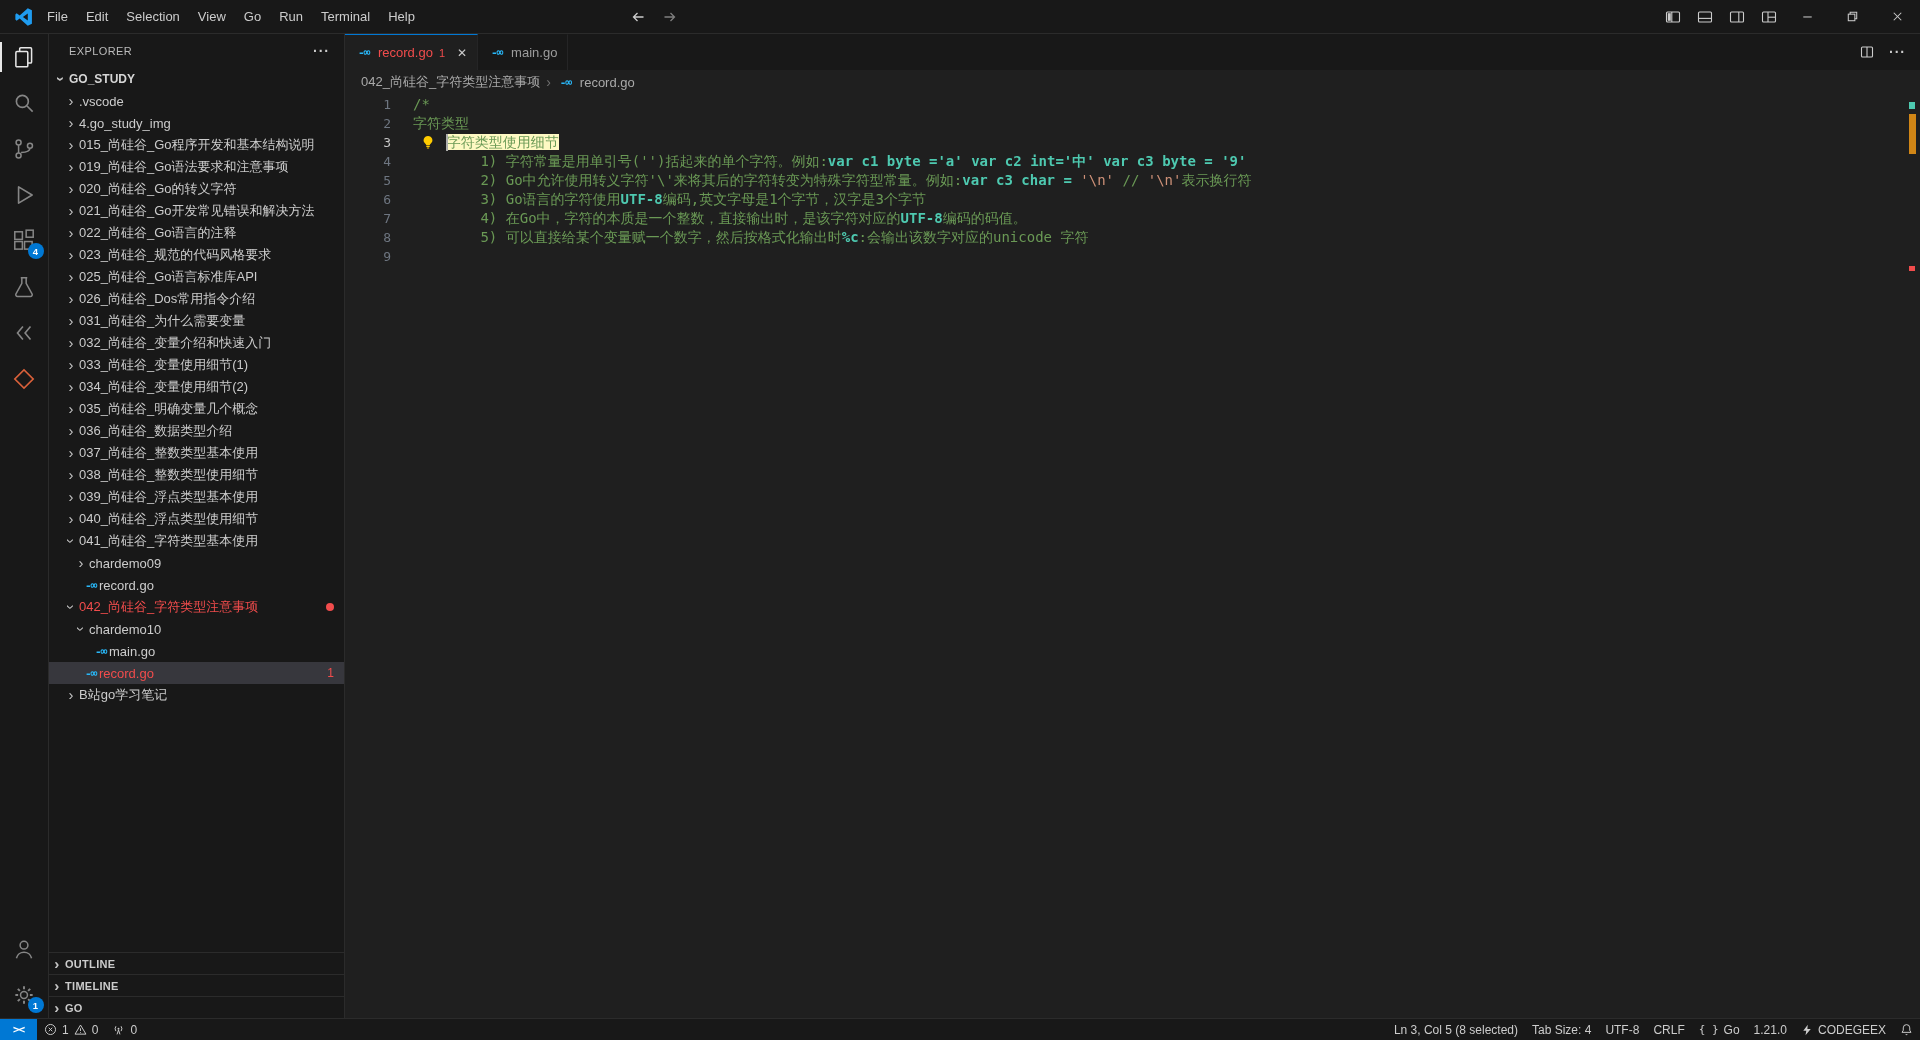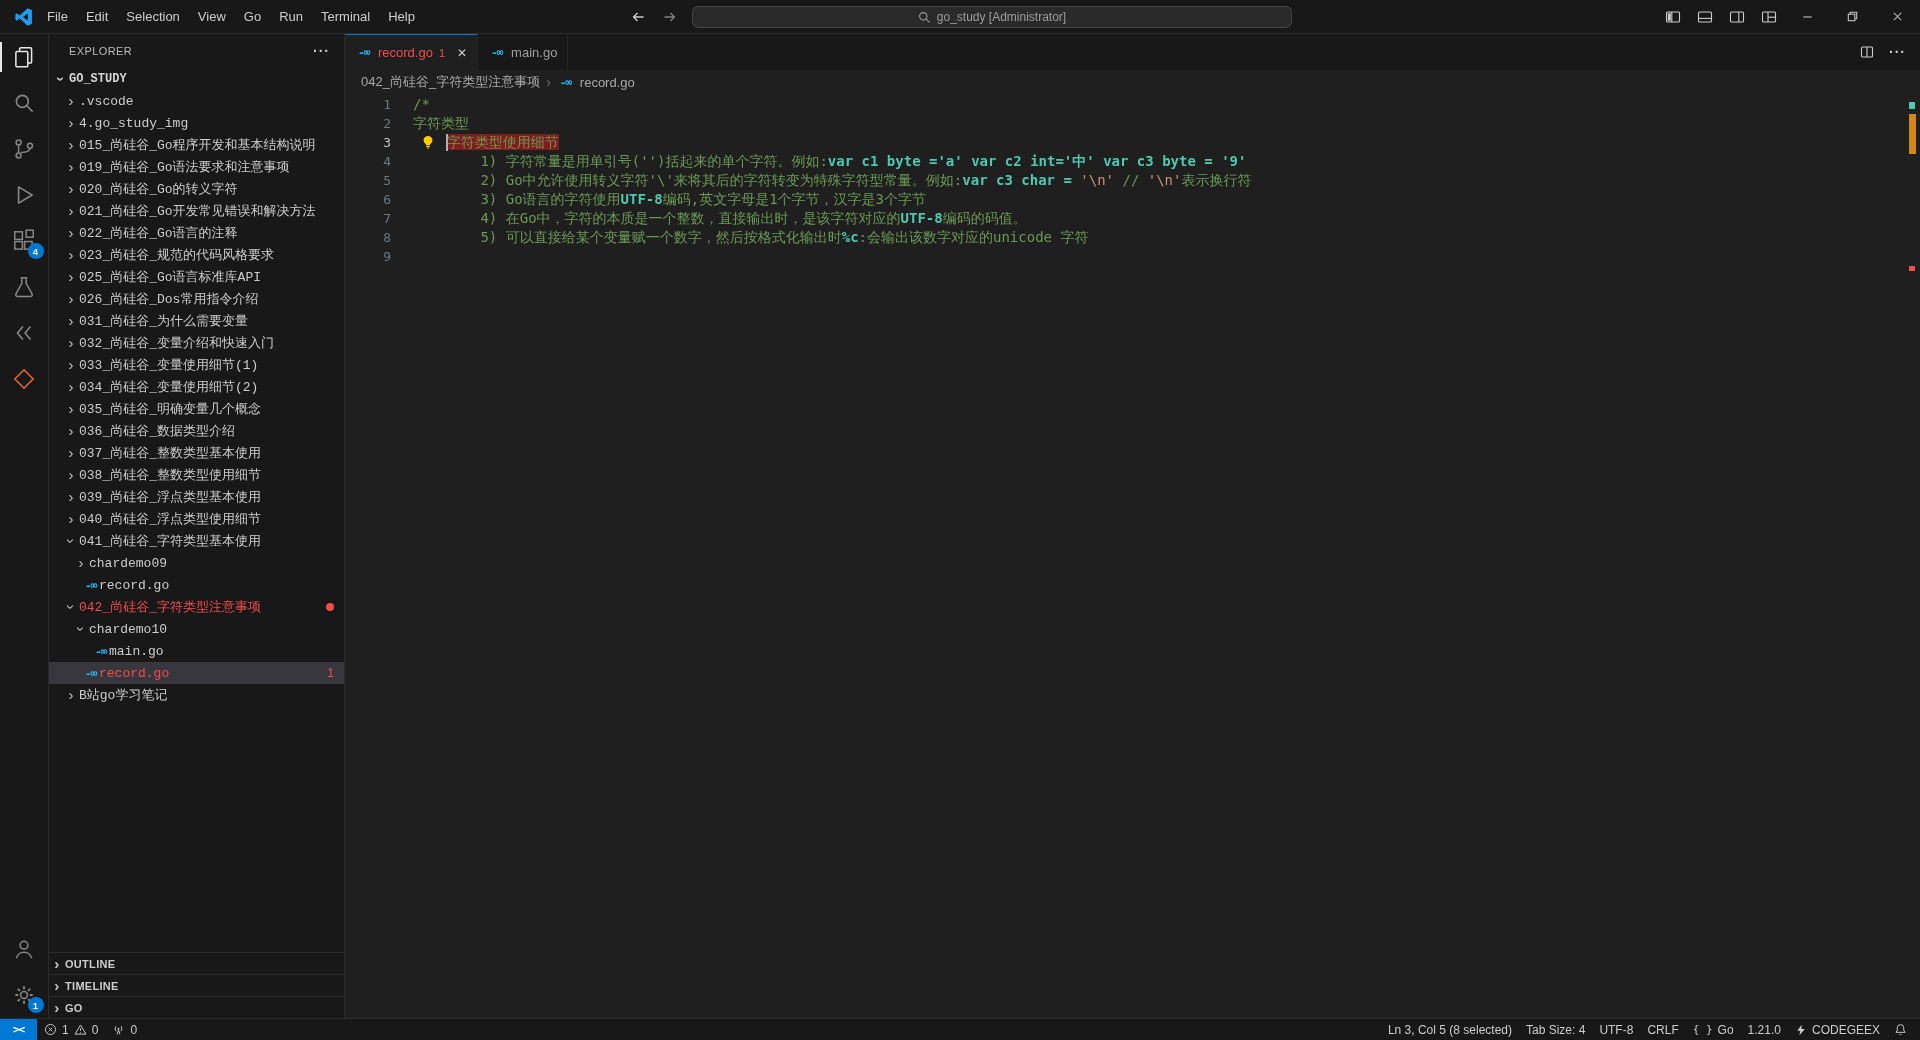--- a/index.html
+++ b/index.html
@@ -44,21 +44,21 @@
   .act-orange { color:#d9603a; }
 
   
   .sidebar { width:296px; background:#181818; border-right:1px solid #2b2b2b; display:flex; flex-direction:column; }
   .sidebar-header { height:34px; flex-shrink:0; display:flex; align-items:center; padding:0 14px 0 20px;
                     font-size:11px; color:#bbbbbb; letter-spacing:.4px; }
   .sidebar-header .spacer { flex:1; }
   .more-dots { color:#cccccc; font-size:14px; font-weight:bold; letter-spacing:1px; }
   .tree { flex:1; overflow:hidden; }
   .tree-row { height:22px; display:flex; align-items:center; padding-right:10px; font-size:13px; color:#cccccc; white-space:nowrap; }
-  .tree-row .label { overflow:hidden; text-overflow:ellipsis;font-family:Liberation Mono, monospace; }
+  .tree-row .label { overflow:hidden; text-overflow:ellipsis; }
   .tree-row.selected { background:#37373d; }
   .tree-row.error-item > .label { color:#f14c4c; }
   .tree-row.root { font-weight:bold; font-size:12px; color:#d6d6d6; }
   .chev { width:16px; flex-shrink:0; text-align:center; color:#c5c5c5; font-size:15px; line-height:22px; }
   .chev.exp { display:inline-block; transform:rotate(90deg); }
   .chev-space { width:9px; flex-shrink:0; }
   .goicon { width:17px; flex-shrink:0; text-align:center; color:#29b6f6; font-size:11px; font-weight:bold;
             letter-spacing:-1px; font-family:"DejaVu Sans Mono", monospace; }
   .row-badge { margin-left:auto; color:#f14c4c; font-size:12px; }
   .row-dot { margin-left:auto; width:8px; height:8px; border-radius:50%; background:#f14c4c; }
@@ -83,35 +83,35 @@
   .code-region { flex:1; position:relative; overflow:hidden; padding-top:1px;
                  font-family:"DejaVu Sans Mono","Liberation Mono", monospace; font-size:14px; }
   .line { position:relative; height:19px; line-height:19px; display:flex; white-space:pre; }
   .ln { width:46px; flex-shrink:0; margin-right:22px; text-align:right; color:#6e7681; font-size:13px;
         font-family:"DejaVu Sans Mono", monospace; }
   .ln.active { color:#c6c6c6; }
   .line-content { white-space:pre; }
   .s-c { color:#6a9955; }
   .s-t { color:#4ec9b0;font-weight:bold; }
   .s-o { color:#ce9178; }
-  .s-sel { background:#7f1d1d; }
+  .s-sel { background:#fef9c3; }
   .s-err { text-decoration:underline wavy #f14c4c 1px; text-underline-offset:3px; }
   .bulb { position:absolute; left:76px; top:2px; }
   .caret { position:absolute; left:101px; top:1px; width:1.5px; height:17px; background:#aeafad; }
   .overview { position:absolute; right:0; top:0; bottom:0; width:14px; }
   .ov-mark { position:absolute; }
 
   
   .statusbar { height:22px; background:#181818; border-top:1px solid #2b2b2b;
                display:flex; align-items:center; font-size:12px; color:#cccccc; }
   .sb-remote { width:37px; height:100%; background:#0078d4; color:#ffffff; font-weight:bold; font-size:11px;
                display:flex; align-items:center; justify-content:center; letter-spacing:-1px;
                font-family:"DejaVu Sans Mono", monospace; }
   .sb-item { height:100%; padding:0 7px; display:flex; align-items:center; gap:5px; }
-  .sb-right { margin-left:auto; display:flex; height:100%; align-items:flex-start; padding-right:6px; }
+  .sb-right { margin-left:auto; display:flex; height:100%; align-items:flex-start; }
   .sb-icon { display:flex; align-items:center; }
   .sb-braces { font-size:11px; font-family:"DejaVu Sans Mono", monospace; }
 </style>
 </head>
 <body>
 
 <div class="window">
 
   <div class="titlebar">
     <div class="logo">
@@ -133,29 +133,20 @@
       <span>
           <svg width="16" height="16" viewBox="0 0 16 16" fill="none" stroke="currentColor" stroke-width="1.3">
             <path d="M13.5 8H3.5M7.5 4L3.5 8l4 4"></path>
           </svg>
         </span>
       <span class="dim">
           <svg width="16" height="16" viewBox="0 0 16 16" fill="none" stroke="currentColor" stroke-width="1.3">
             <path d="M2.5 8h10M8.5 4l4 4-4 4"></path>
           </svg>
         </span>
-    </div>
-    <div class="search-box">
-      <span class="sb-icon">
-          <svg width="13" height="13" viewBox="0 0 16 16" fill="none" stroke="currentColor" stroke-width="1.3">
-            <circle cx="6.5" cy="6.5" r="4.5"></circle>
-            <line x1="10" y1="10" x2="14" y2="14"></line>
-          </svg>
-        </span>
-      <span>go_study [Administrator]</span>
     </div>
     <div class="title-right">
       <span class="layout-icon">
           <svg width="16" height="16" viewBox="0 0 16 16" fill="none" stroke="currentColor" stroke-width="1.1">
             <rect x="1.5" y="3" width="13" height="10" rx="1"></rect>
             <line x1="6.8" y1="3" x2="6.8" y2="13"></line>
             <rect x="2.8" y="4.2" width="3" height="7.6" fill="currentColor" stroke="none"></rect>
           </svg>
         </span>
       <span class="layout-icon">

